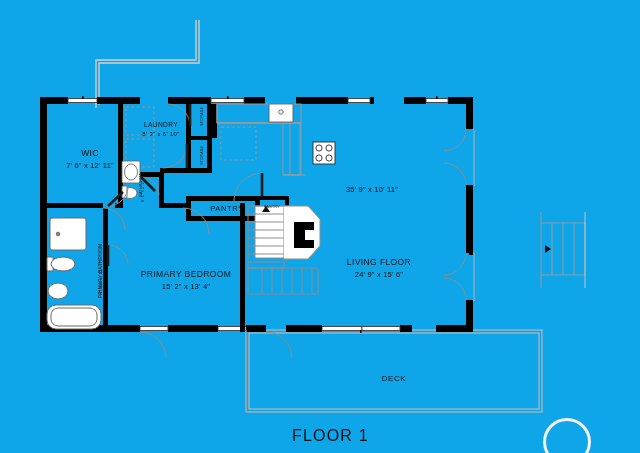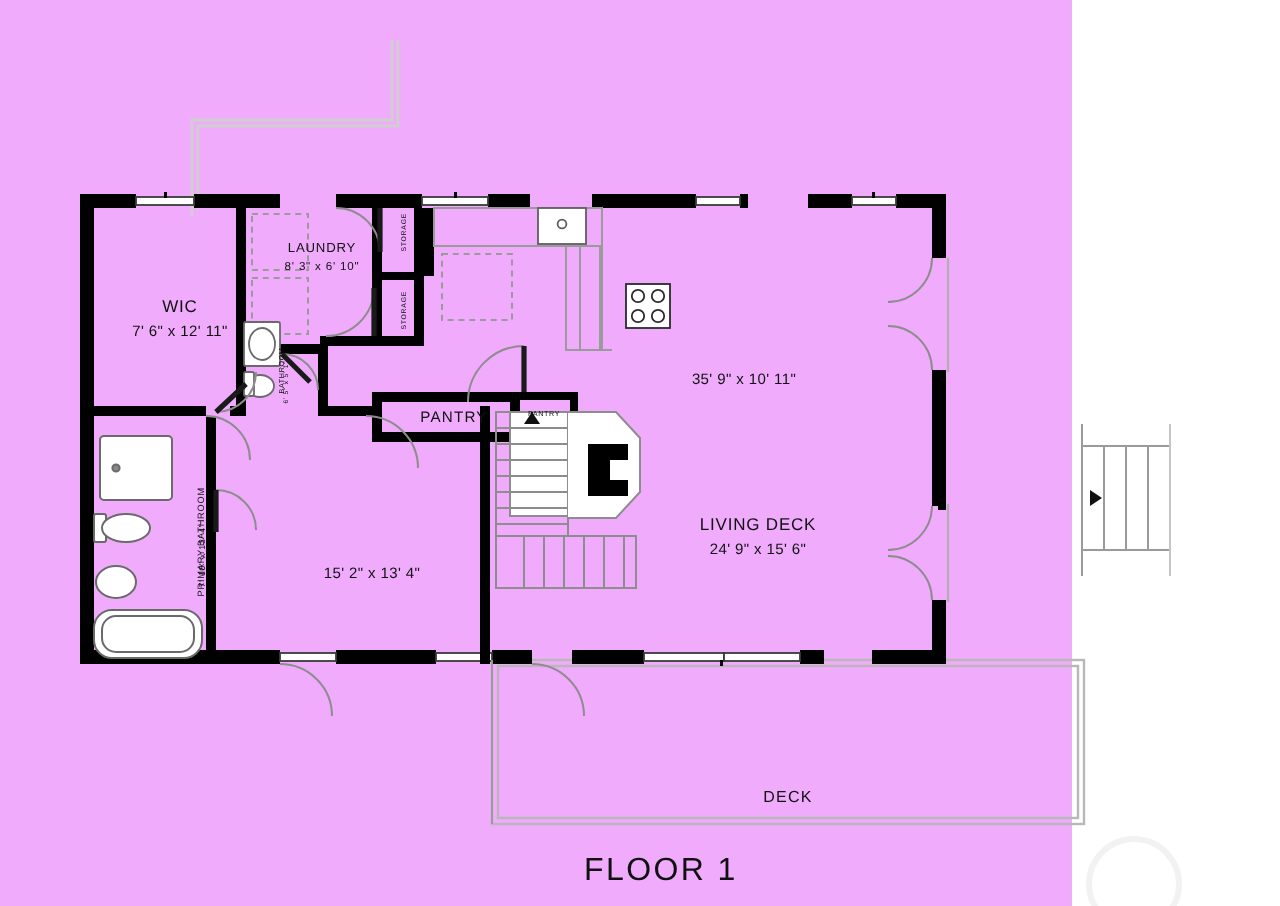--- a/index.html
+++ b/index.html
@@ -9,23 +9,23 @@
   }
   body {
     width: 640px;
     height: 453px;
     overflow: hidden;
     font-family: "Liberation Sans", sans-serif;
     color: #1a1a1a;
   }
   #plan {
     position: relative;
-    width: 536px;
+    width: 640px;
     height: 453px;
-    background: #f0abfc;
+    background: #0ea5e9;
   }
   .lbl {
     position: absolute;
     text-align: center;
     line-height: 1.25;
     letter-spacing: 0.4px;
     white-space: nowrap;
     color: #111111;
     font-family: "Liberation Sans", sans-serif;
   }
@@ -315,26 +315,29 @@
   </div>
   <div class="lbl" style="left:127px; top:131px; width:68px; font-size:5.8px;">
     <span>8' 3" x 6' 10"</span>
   </div>
 
   <div class="lbl room-dim" style="left:322px; top:185px; width:100px;">
     <span>35' 9" x 10' 11"</span>
   </div>
 
   <div class="lbl room-name" style="left:329px; top:257px; width:100px;">
-    <span>LIVING DECK</span>
+    <span>LIVING FLOOR</span>
   </div>
   <div class="lbl room-dim" style="left:334px; top:270px; width:90px;">
     <span>24' 9" x 15' 6"</span>
   </div>
 
+  <div class="lbl room-name" style="left:126px; top:269px; width:120px;">
+    <span>PRIMARY BEDROOM</span>
+  </div>
   <div class="lbl room-dim" style="left:141px; top:282px; width:90px;">
     <span>15' 2" x 13' 4"</span>
   </div>
 
   <div class="lbl vert rot90" style="left:56px; top:268px; width:90px; font-size:4.6px; letter-spacing:0.4px;">
     <span>PRIMARY BATHROOM</span>
   </div>
   <div class="lbl vert rot90" style="left:61px; top:275px; width:80px; font-size:4.3px;">
     <span>7' 10" x 13' 4"</span>
   </div>
@@ -355,21 +358,21 @@
   </div>
 
   <div class="lbl vert rot90" style="left:180px; top:114px; width:44px; font-size:3.4px; letter-spacing:0.4px;">
     <span>STORAGE</span>
   </div>
 
   <div class="lbl vert rot90" style="left:180px; top:153px; width:44px; font-size:3.4px; letter-spacing:0.4px;">
     <span>STORAGE</span>
   </div>
 
-  <div class="lbl" style="left:364px; top:374px; width:60px; font-size:8px; letter-spacing:0.6px;margin-top:20px;">
+  <div class="lbl" style="left:364px; top:374px; width:60px; font-size:8px; letter-spacing:0.6px;">
     <span>DECK</span>
   </div>
 
   <div class="floor-title" style="left:292px; top:427px;">FLOOR 1</div>
 
   <div class="watermark"></div>
 
 </div>
 
 </body></html>

